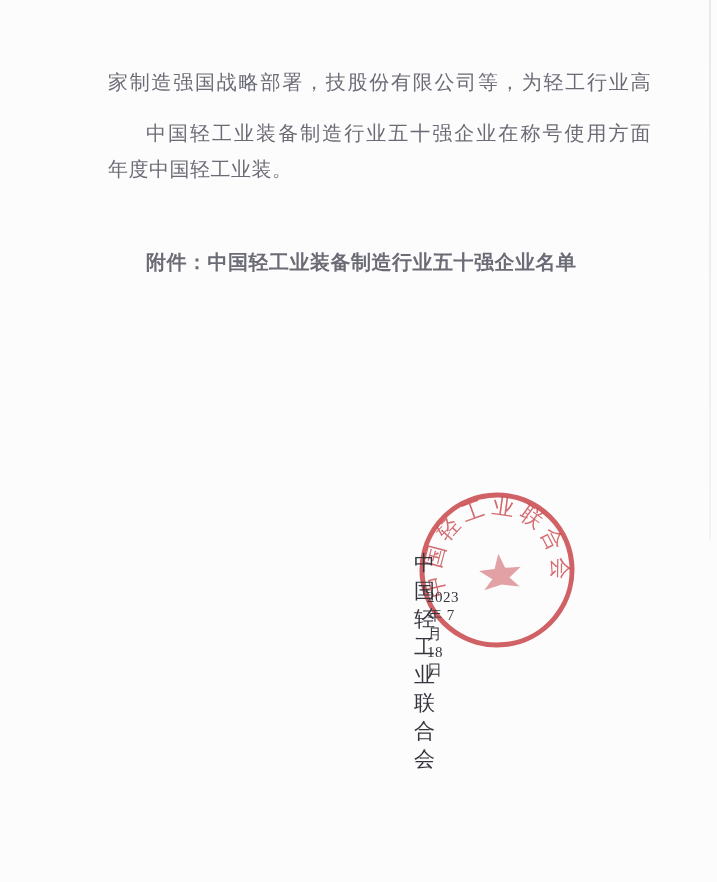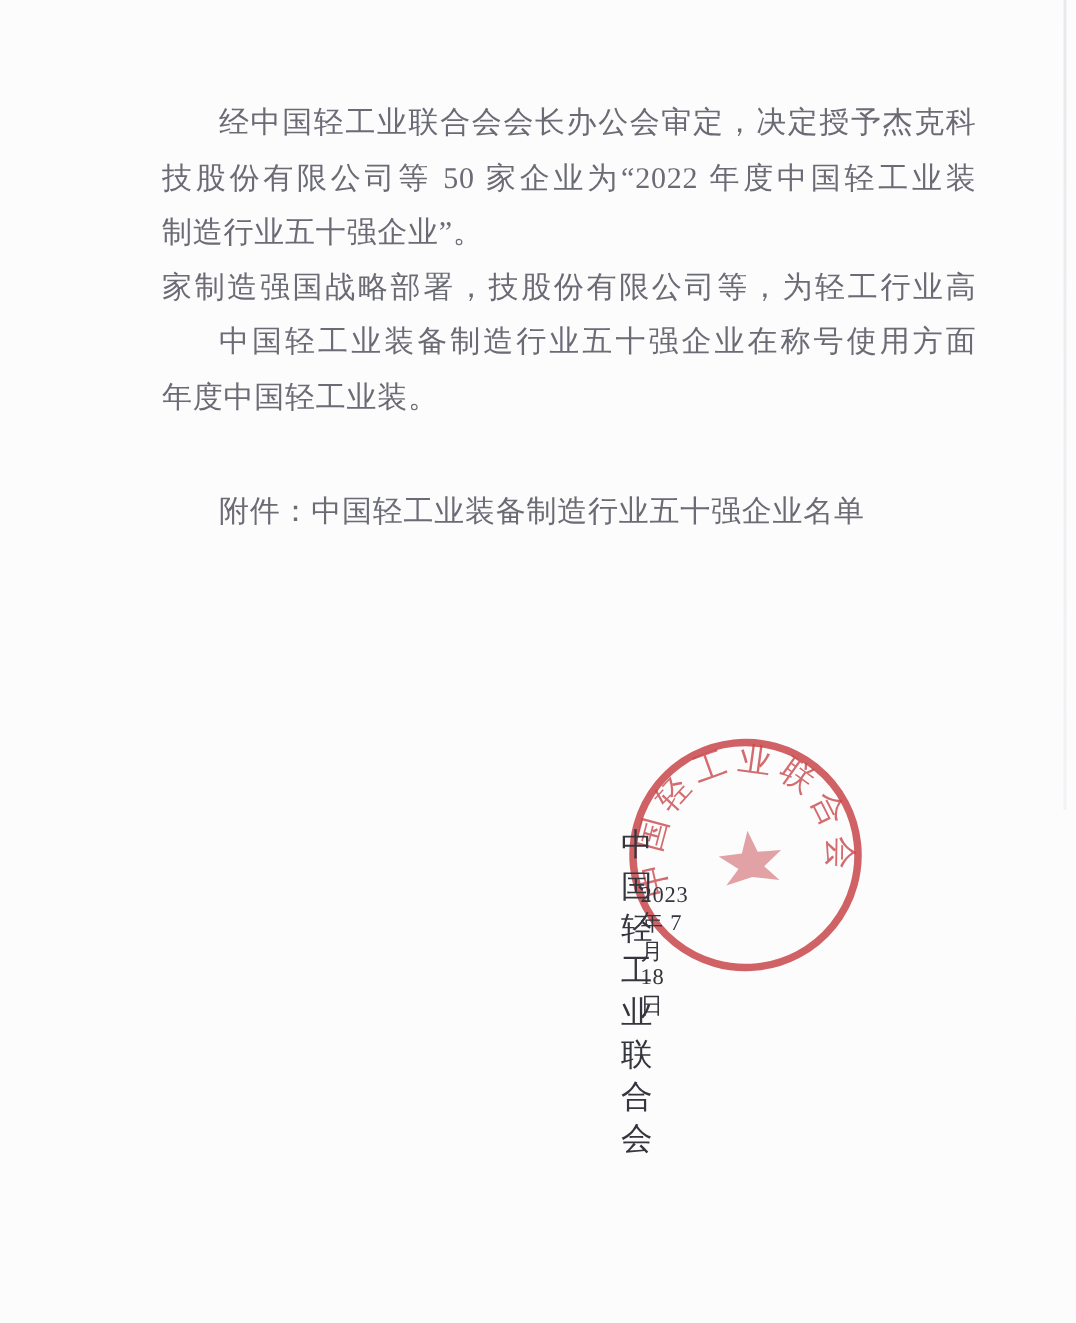--- a/index.html
+++ b/index.html
@@ -31,26 +31,27 @@
     line-height: 36.5px;
     letter-spacing: 0.5px;
   }
   .line {
     text-align: justify;
     text-align-last: justify;
     white-space: normal;
   }
   .line.first { text-indent: 38px; }
   .line.last  { text-align: left; text-align-last: left; }
-  .para-3 { }
+  .para-3 { margin-top: 14px; }
   .attachment-line {
-    margin-top: 40px;
+    margin-top: 56px;
     text-indent: 38px;
     text-align: left;
     text-align-last: left;
+    font-weight: bold;
   }
   .sig-block { position: absolute; left: 0; top: 0; }
   .seal-svg {
     position: absolute;
     left: 397px;
     top: 470px;
     width: 200px;
     height: 200px;
   }
   .seal-ring   { fill: none; stroke-width: 5px; stroke-opacity: 0.85; }
@@ -76,25 +77,20 @@
 </style>
 </head>
 <body>
 
 <div class="page">
 
   <div class="edge-artifact"></div>
 
   <main class="body-text">
 
-    <div class="para">
-      <div class="line first">经中国轻工业联合会会长办公会审定，决定授予杰克科</div>
-      <div class="line">技股份有限公司等 50 家企业为“2022 年度中国轻工业装</div>
-      <div class="line last">制造行业五十强企业”。</div>
-    </div>
 
     <div class="para">
       <div class="line">家制造强国战略部署，技股份有限公司等，为轻工行业高</div>
     </div>
 
     <div class="para para-3">
       <div class="line first">中国轻工业装备制造行业五十强企业在称号使用方面</div>
       <div class="line last">年度中国轻工业装。</div>
     </div>
 

